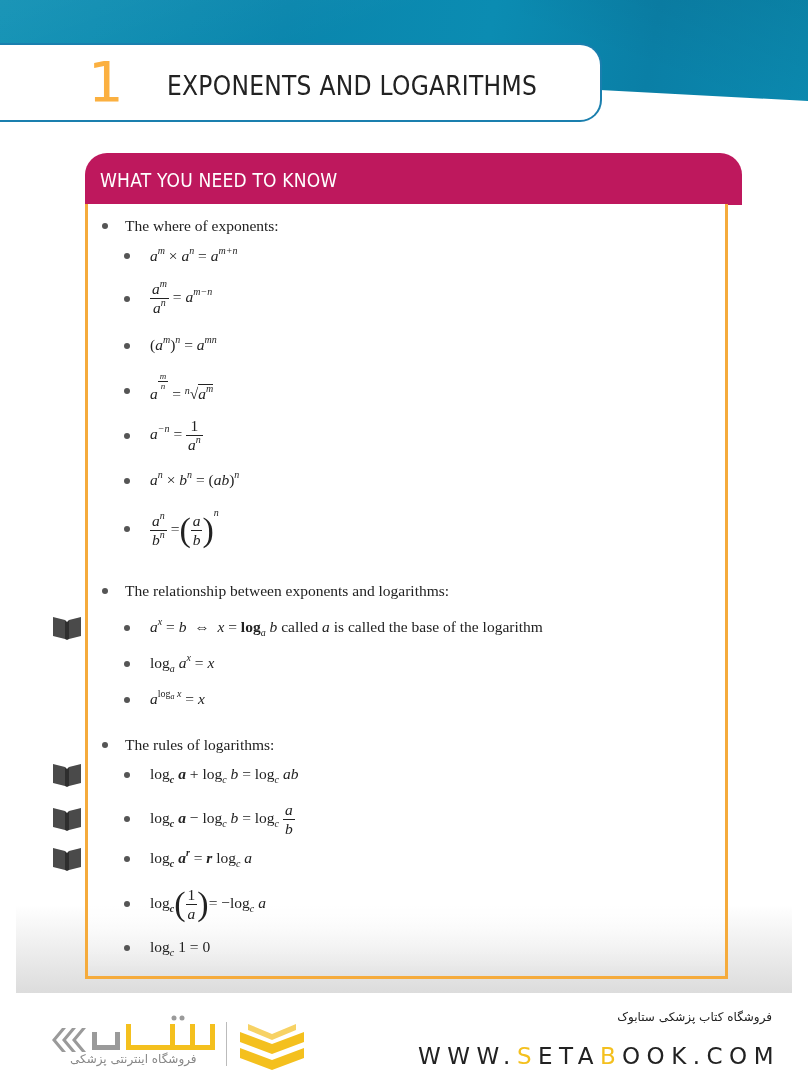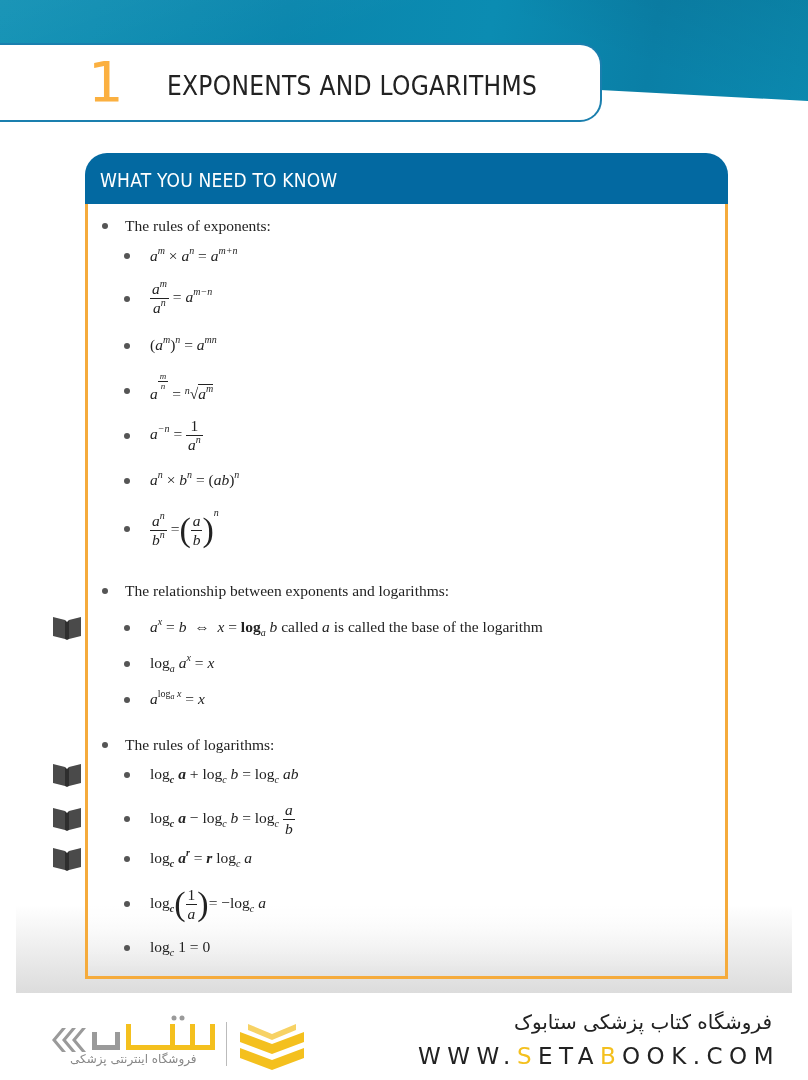--- a/index.html
+++ b/index.html
@@ -47,22 +47,23 @@
   .fade {
     position:absolute; left:16px; top:905px; width:776px; height:88px;
     background:linear-gradient(180deg,rgba(230,230,230,0) 0%,#dcdcdc 100%);
   }
   
   .know-box {
     position:absolute; left:85px; top:153px; width:643px; height:826px;
   }
   .know-header {
     position:absolute; left:0; top:0; width:643px; height:52px;
-    background:#0369a1;
+    background:#be185d;
     border-radius:22px 22px 0 0;
+    padding-left:14px;
   }
   .know-title {
     position:absolute; left:15px; top:14px;
     font-family:"DejaVu Sans", sans-serif; font-size:19px; line-height:26px;
     color:#fff; letter-spacing:0.2px;
     transform:scaleX(0.9); transform-origin:left center;
   }
   .know-body {
     position:absolute; left:0; top:51px; width:643px; height:775px;
     border:3px solid #f5ab3c; border-top:none; box-sizing:border-box;
@@ -85,21 +86,21 @@
   .book-icon { position:absolute; width:30px; height:26px; }
   
   .footer-logo { position:absolute; left:50px; top:1010px; width:290px; height:65px; }
   .logo-sub {
     position:absolute; left:70px; top:1052px; font-family:"DejaVu Sans", sans-serif;
     font-size:12px; color:#888; direction:rtl;
   }
   .logo-divider { position:absolute; left:226px; top:1022px; width:1px; height:44px; background:#bbb; }
   .footer-fa {
     position:absolute; right:36px; top:1010px; font-family:"DejaVu Sans", sans-serif;
-    font-size:20px; color:#222; direction:rtl;
+    font-size:12px; color:#222; direction:rtl;
   }
   .footer-url {
     position:absolute; left:418px; top:1043px; font-family:"DejaVu Sans", sans-serif;
     font-size:23px; letter-spacing:6.5px; color:#222;
   }
   .footer-url .hl { color:#f4c01e; }
 </style>
 </head>
 <body>
 
@@ -114,21 +115,21 @@
 <div class="fade"></div>
 
 <div class="know-box">
   <div class="know-header">
     <div class="know-title">WHAT YOU NEED TO KNOW</div>
   </div>
   <div class="know-body"></div>
 </div>
 
 <span class="bullet" style="left:102px;top:223px;"></span>
-<div class="line" style="left:125px;top:216px;">The rules of exponents:</div>
+<div class="line" style="left:125px;top:216px;">The where of exponents:</div>
 
 <span class="bullet" style="left:124px;top:253px;"></span>
 <div class="line" style="left:150px;top:246px;"><span class="m">a</span><sup class="m">m</sup> × <span class="m">a</span><sup class="m">n</sup> = <span class="m">a</span><sup class="m">m+n</sup></div>
 
 <span class="bullet" style="left:124px;top:296px;"></span>
 <div class="line" style="left:150px;top:280px;"><span class="frac"><span class="num"><span class="m">a</span><sup class="m">m</sup></span><span><span class="m">a</span><sup class="m">n</sup></span></span> = <span class="m">a</span><sup class="m">m−n</sup></div>
 
 <span class="bullet" style="left:124px;top:343px;"></span>
 <div class="line" style="left:150px;top:335px;text-align:center;">(<span class="m">a</span><sup class="m">m</sup>)<sup class="m">n</sup> = <span class="m">a</span><sup class="m">mn</sup></div>
 

